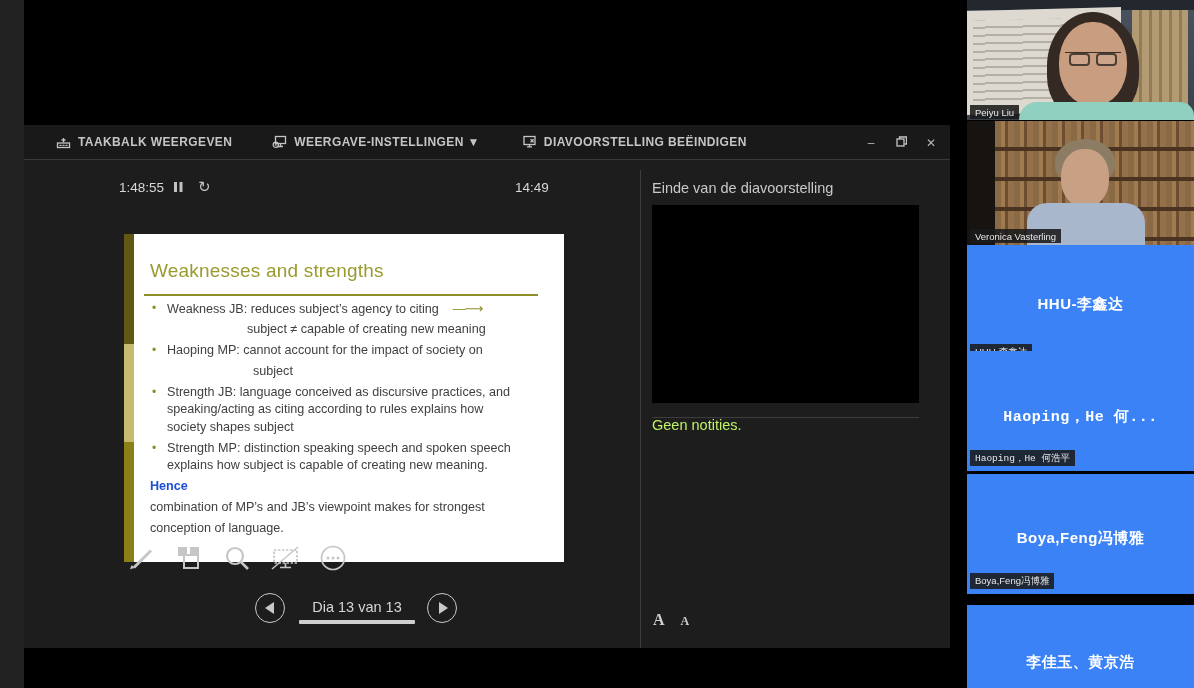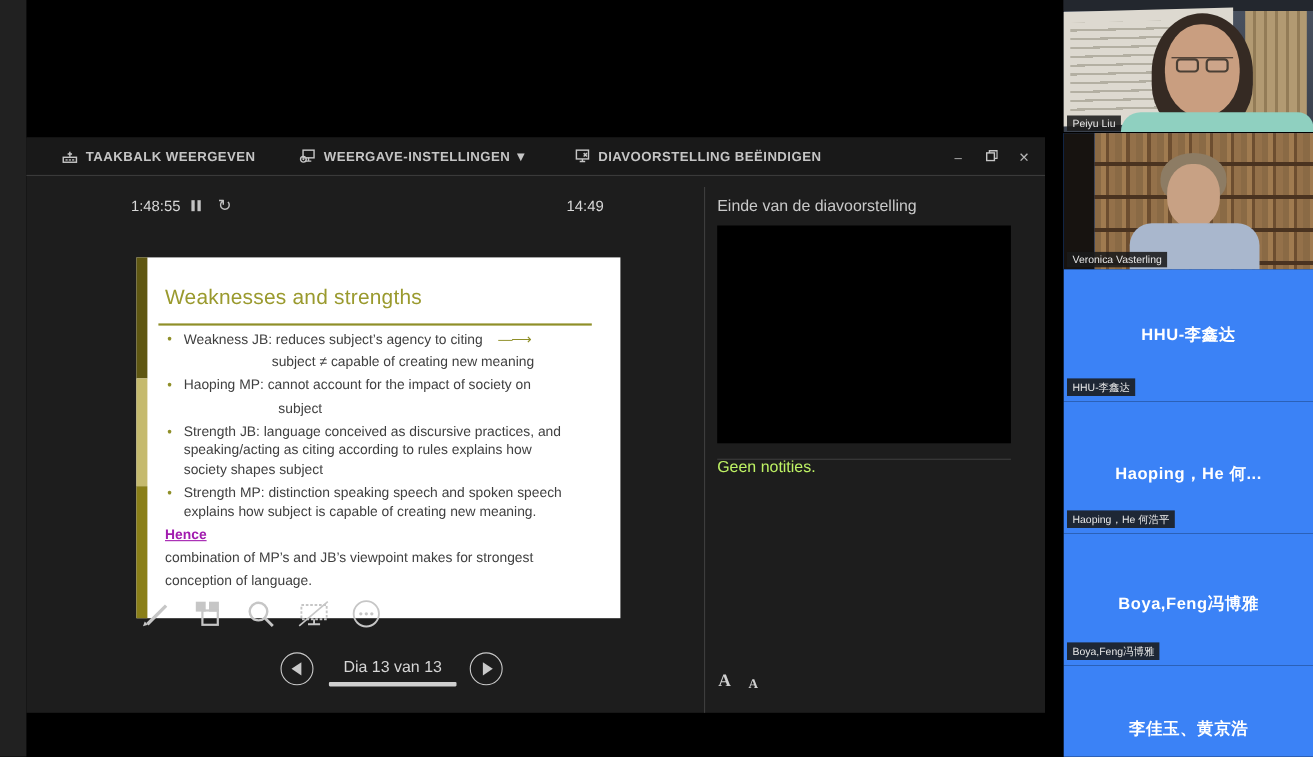--- a/index.html
+++ b/index.html
@@ -36,21 +36,21 @@
   .slide-content { position:absolute; left:10px; top:0; width:424px; height:100%; padding:26px 0 0 16px; }
   .slide-title { font-size:19px; font-weight:400; color:#9a9a2e; letter-spacing:.2px; }
   .slide-hr { margin:12px 0 0 -6px; width:394px; height:2px; background:#8f8f28; }
   .lines { margin-top:4px; }
   .line { font-size:12.6px; color:#3f3f3f; height:17.4px; line-height:17.4px; white-space:nowrap; }
   .line + .line { margin-top:3.6px; }
   .line.cont { margin-top:0; padding-left:17px; }
   .line.b { position:relative; padding-left:17px; }
   .dot { position:absolute; left:2px; top:0; color:#8f8f28; font-size:12px; }
   .line.ind { padding-left:97px; }
-  .line.boldln { font-weight:700; color:#a21caf;text-decoration:underline; }
+  .line.boldln { font-weight:700; color:#1d4ed8; }
   .arrow-ann { color:#8f8f28; margin-left:14px; font-size:13px; letter-spacing:-1px; }
 
   
   .tools-row { position:absolute; left:101px; top:418px; display:flex; gap:17px; align-items:center; }
   .tool-btn { width:31px; height:30px; display:flex; align-items:center; justify-content:center; }
 
   
   .nav-row { position:absolute; left:231px; top:468px; width:210px; height:34px; }
   .nav-circle { position:absolute; top:0; width:30px; height:30px; border:1.6px solid #c9c9c9;
                 border-radius:50%; display:flex; align-items:center; justify-content:center; }
@@ -108,22 +108,22 @@
           repeating-linear-gradient(180deg,transparent 0 26px,#4a3320 26px 30px),
           repeating-linear-gradient(90deg,#8a6a45 0 6px,#a07b50 6px 10px,#6d4e30 10px 13px,#94714a 13px 19px); }
   .v2 .dark-col { position:absolute; left:0; top:0; width:28px; height:100%; background:#171310; }
   .v2 .hair { position:absolute; left:88px; top:18px; width:60px; height:46px; background:#8d7c64;
               border-radius:50% 50% 42% 42%; }
   .v2 .face { position:absolute; left:94px; top:28px; width:48px; height:58px; background:#c8a184;
               border-radius:46%; }
   .v2 .shirt { position:absolute; left:60px; top:82px; width:118px; height:42px; background:#a9b7cd;
                border-radius:20px 20px 0 0; }
 
-  .t3 { top:245px; height:120px; } .t4 { top:365px; height:120px; }
-  .t5 { top:485px; height:120px; } .t6 { top:605px; height:120px; }
+  .t3 { top:245px; height:120px; } .t4 { top:351px; height:120px;font-family:Liberation Mono, monospace; }
+  .t5 { top:474px; height:120px; } .t6 { top:605px; height:120px; }
   .t3 .big-name { top:50px; } .t4 .big-name { top:56px; }
   .t5 .big-name { top:55px; } .t6 .big-name { top:48px; }
 
   svg.ic { stroke:#c6c6c6; fill:none; stroke-width:1.7; }
   svg.ic .fill { fill:#c6c6c6; stroke:none; }
   svg.tbi { stroke:#c5c5c5; fill:none; stroke-width:1.3; }
   svg.tbi .fill { fill:#c5c5c5; stroke:none; }
 </style>
 </head>
 <body>

